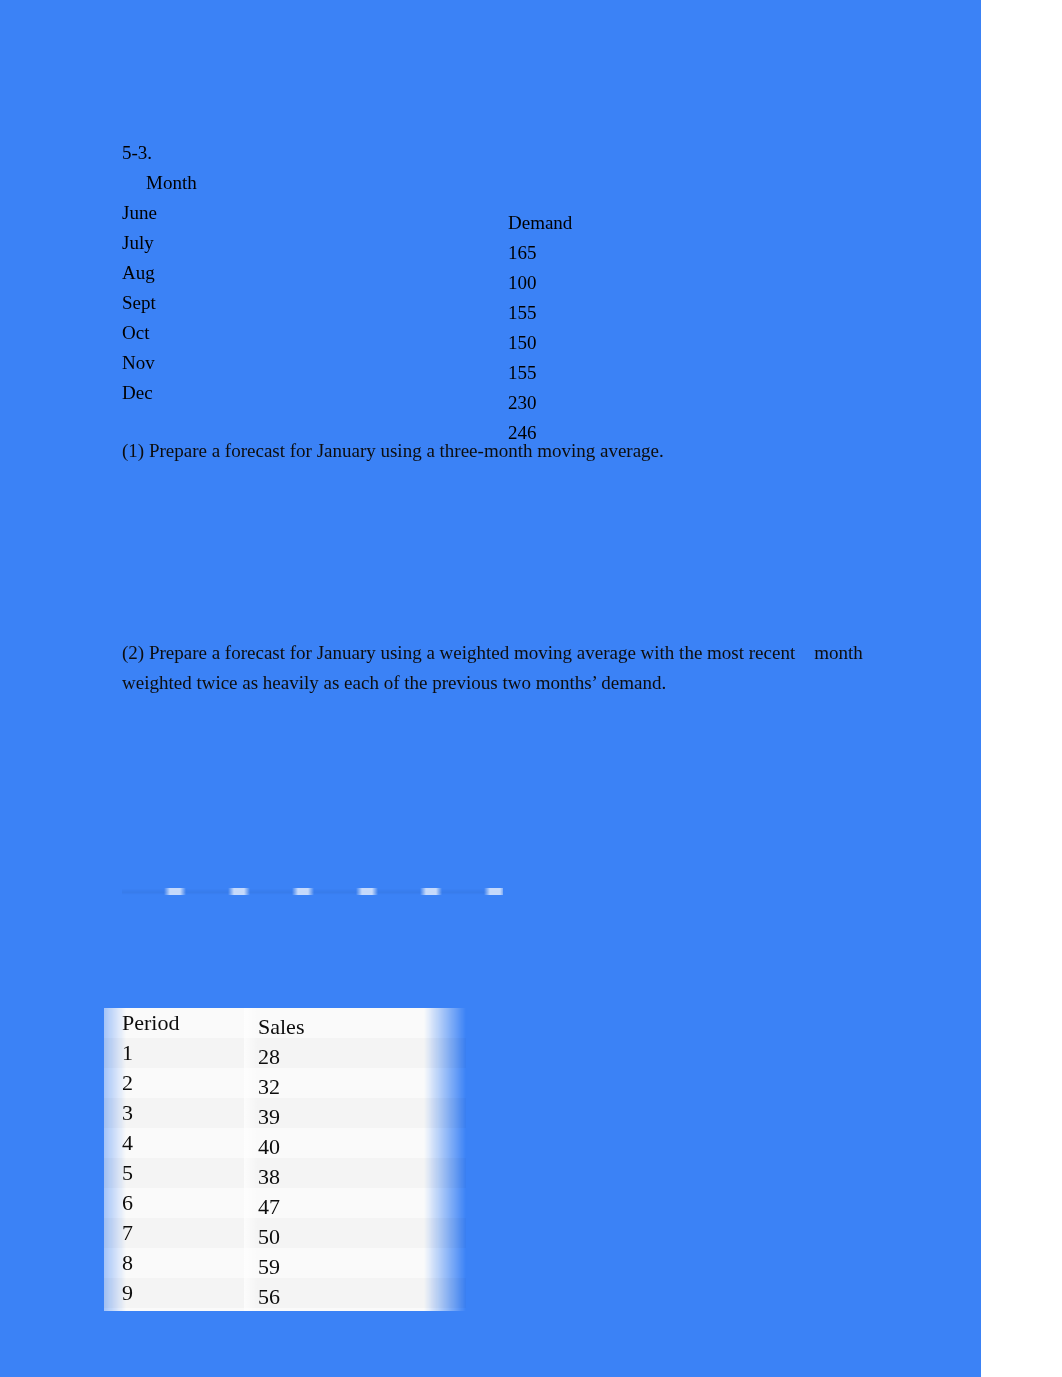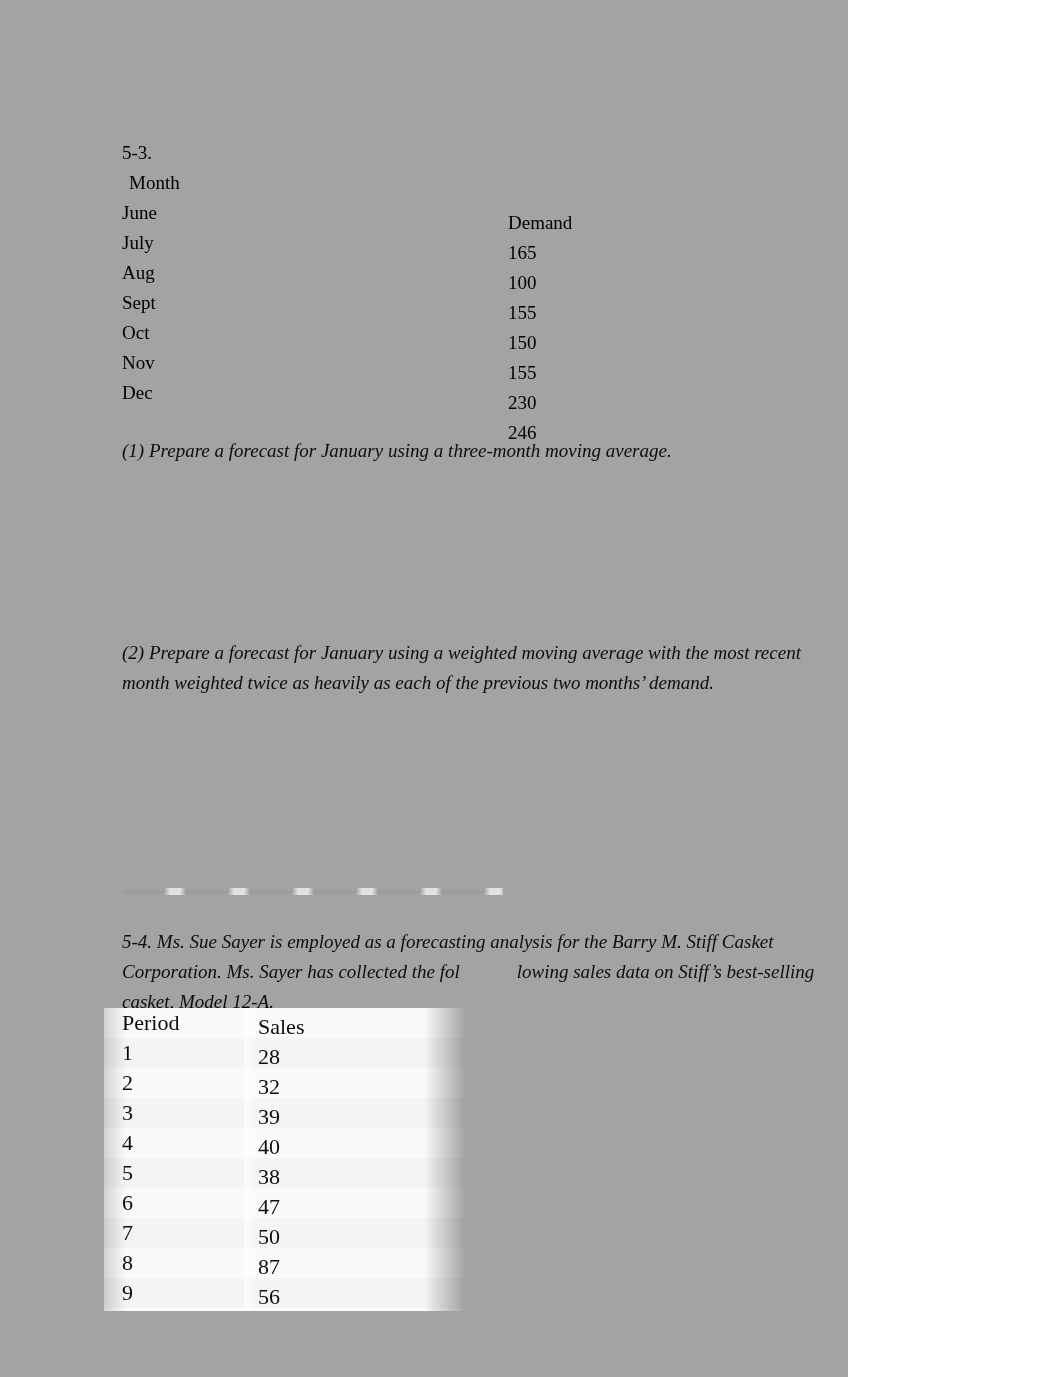--- a/index.html
+++ b/index.html
@@ -13,23 +13,23 @@
     position: relative;
     overflow: hidden;
     font-family: "Liberation Serif", "DejaVu Serif", serif;
     color: #000000;
     -webkit-font-smoothing: antialiased;
   }
 
   .page {
     position: absolute;
     left: 0; top: 0;
-    width: 848px;
+    width: 981px;
     height: 1377px;
-    background: #a3a3a3;
+    background: #3b82f6;
   }
 
   
   #prob53 {
     position: absolute;
     left: 122px;
     top: 138px;
     width: 760px;
   }
   .row53 {
@@ -43,32 +43,31 @@
     position: absolute;
     left: 0;
     top: 0;
   }
   .row53 .c-value {
     position: absolute;
     left: 386px;
     top: 0;
     margin-top: 40px;
   }
-  .row53.header .c-label { left: 7px; }
+  .row53.header .c-label { left: 24px; }
 
   
   .para {
     position: absolute;
     font-size: 19px;
     line-height: 30px;
     width: 745px;
     left: 122px;
     white-space: pre-wrap;
     color: #0d0d0d;
-    font-style: italic;
   }
   #q1 { top: 436px; }
   #q2 { top: 638px; }
   #prob54head { top: 927px; width: 745px; }
 
   
   #divider {
     position: absolute;
     left: 122px;
     top: 888px;
@@ -211,21 +210,20 @@
     </div>
 
   </div>
 
   <div class="para" id="q1">(1) Prepare a forecast for January using a three-month moving average.</div>
 
   <div class="para" id="q2">(2) Prepare a forecast for January using a weighted moving average with the most recent    month weighted twice as heavily as each of the previous two months’ demand.</div>
 
   <div id="divider"></div>
 
-  <div class="para" id="prob54head">5-4. Ms. Sue Sayer is employed as a forecasting analysis for the Barry M. Stiff Casket Corporation. Ms. Sayer has collected the fol            lowing sales data on Stiff’s best-selling casket, Model 12-A.</div>
 
   <div id="tbl54wrap">
     <div id="tbl54shade"></div>
 
     <div id="tbl54">
 
       <div class="row54">
         <span class="c-period">Period</span>
         <span class="c-sales">Sales</span>
       </div>
@@ -253,21 +251,21 @@
       <div class="row54">
         <span class="c-period">6</span>
         <span class="c-sales">47</span>
       </div>
       <div class="row54 alt">
         <span class="c-period">7</span>
         <span class="c-sales">50</span>
       </div>
       <div class="row54">
         <span class="c-period">8</span>
-        <span class="c-sales">87</span>
+        <span class="c-sales">59</span>
       </div>
       <div class="row54 alt">
         <span class="c-period">9</span>
         <span class="c-sales">56</span>
       </div>
 
     </div>
 
     <div id="tbl54seam"></div>
   </div>

